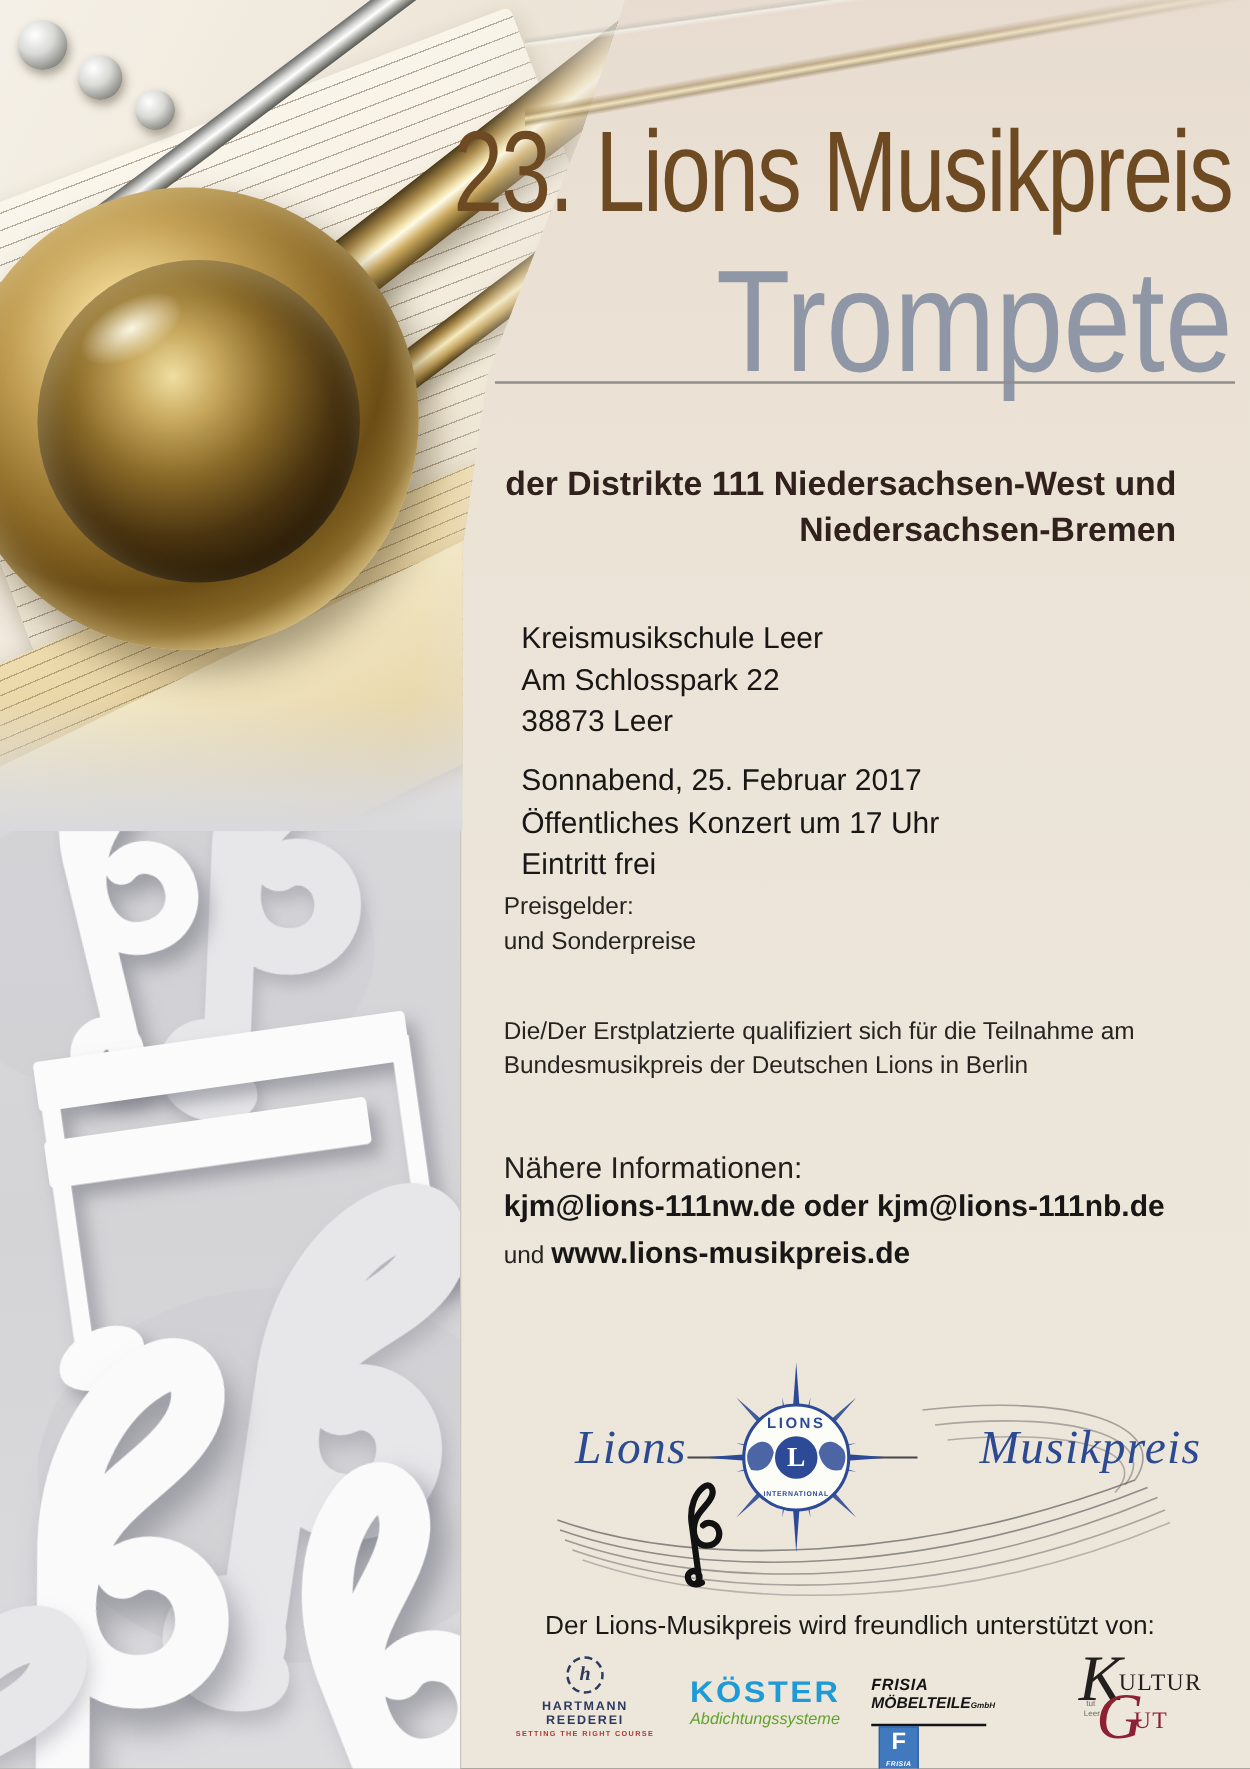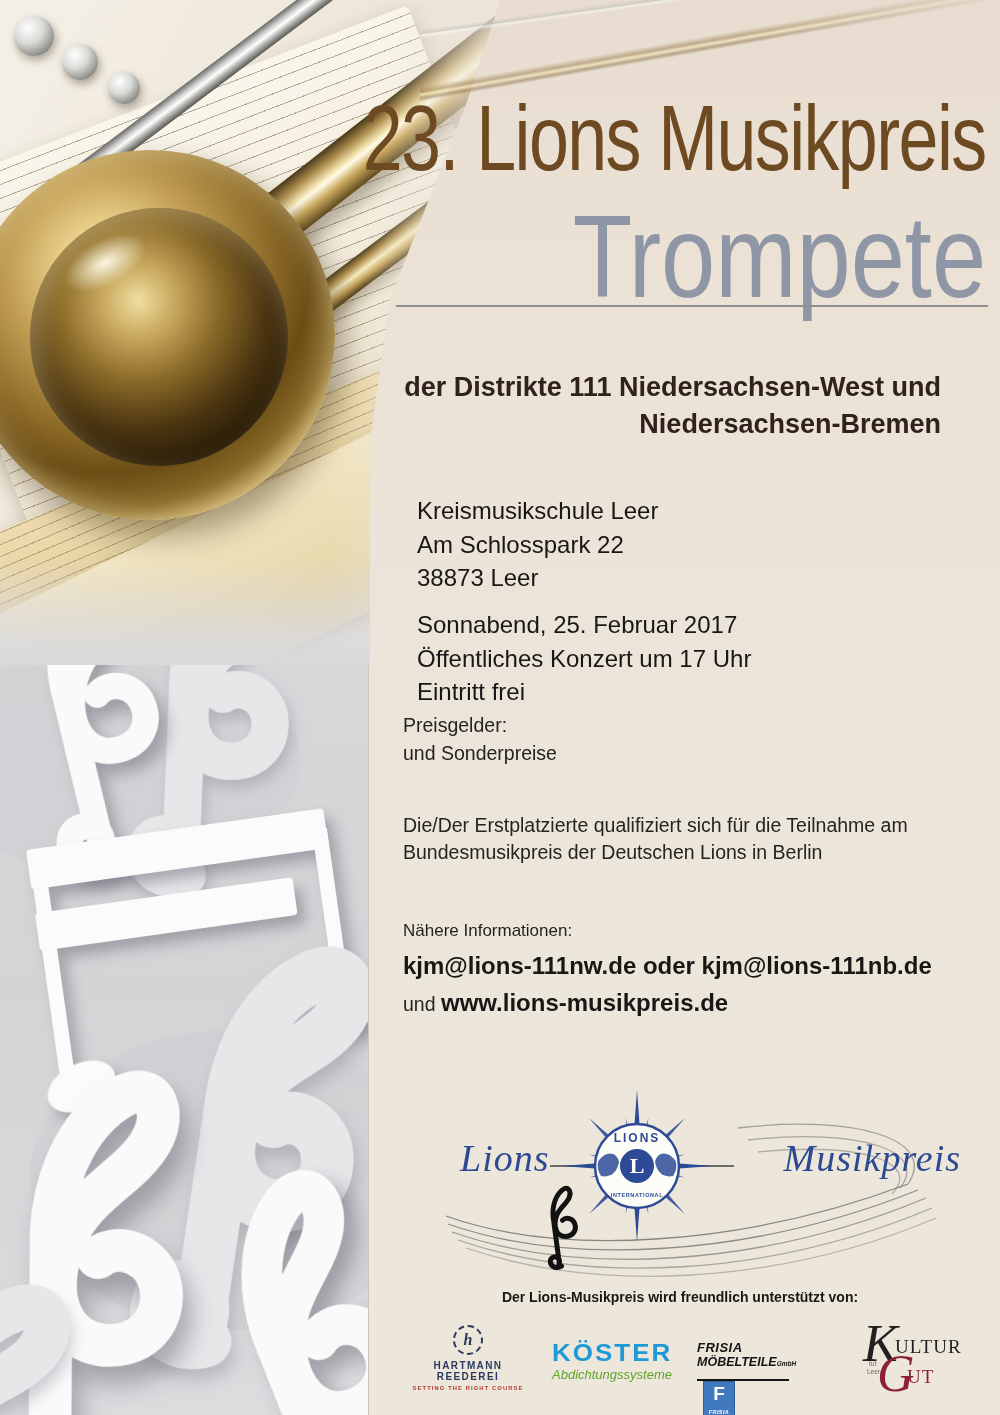--- a/index.html
+++ b/index.html
@@ -73,38 +73,38 @@
 
   
   .district{left:403px;top:369px;width:538px;text-align:right;
     font-size:27px;font-weight:bold;color:#30211d;line-height:37px;white-space:nowrap;}
   .block-bold{left:417px;font-size:24px;font-weight:normal;color:#191715;line-height:33.5px;}
   #venue{top:494px;}
   #event{top:608px;}
   .block-light{left:403px;font-size:19.5px;font-weight:normal;color:#262320;line-height:27.5px;}
   #prizes{top:712px;}
   #qualification{top:812px;line-height:26.5px;}
-  #info-heading{left:403px;top:921px;font-size:17px;color:#221f1c;}
+  #info-heading{left:403px;top:921px;font-size:24px;color:#221f1c;}
   #info-emails{left:403px;top:952px;font-size:24px;font-weight:bold;color:#191715;}
   #info-web{left:403px;top:989px;font-size:19.5px;color:#262320;}
   #info-web b{font-size:24px;color:#191715;}
 
   
   #logo{left:438px;top:1088px;width:540px;height:195px;}
   .logo-word{position:absolute;font-family:"Liberation Serif",serif;font-style:italic;
     color:#2c4a92;font-size:38px;letter-spacing:1px;}
   #logo-word-left{left:22px;top:48px;}
   #logo-word-right{right:17px;top:48px;}
   .emb-navy{fill:#2d4a96;}
   .emb-text{fill:#2d4a96;font-family:"Liberation Sans",sans-serif;font-weight:bold;}
   .staffline{fill:none;stroke:#666;stroke-width:1.3;}
 
   
   #sponsors-heading{left:368px;top:1289px;width:624px;text-align:center;
-    font-size:14px;color:#1b1916;font-weight:bold;}
+    font-size:21px;color:#1b1916;}
   .sponsor{position:absolute;}
   
   #sp-hartmann{left:408px;top:1325px;width:120px;text-align:center;}
   .ht-circle{margin:0 auto;width:26px;height:26px;border-radius:50%;border:2px dashed #2c3a60;
     color:#2c3a60;font-family:"Liberation Serif",serif;font-style:italic;font-weight:bold;
     font-size:16px;line-height:25px;}
   .ht-name{margin-top:5px;font-size:10px;font-weight:bold;color:#2c3a60;letter-spacing:1.4px;}
   .ht-tag{margin-top:3px;font-size:5.8px;font-weight:bold;color:#b03a33;letter-spacing:1.1px;}
   
   #sp-koester{left:552px;top:1338px;width:115px;text-align:center;}

